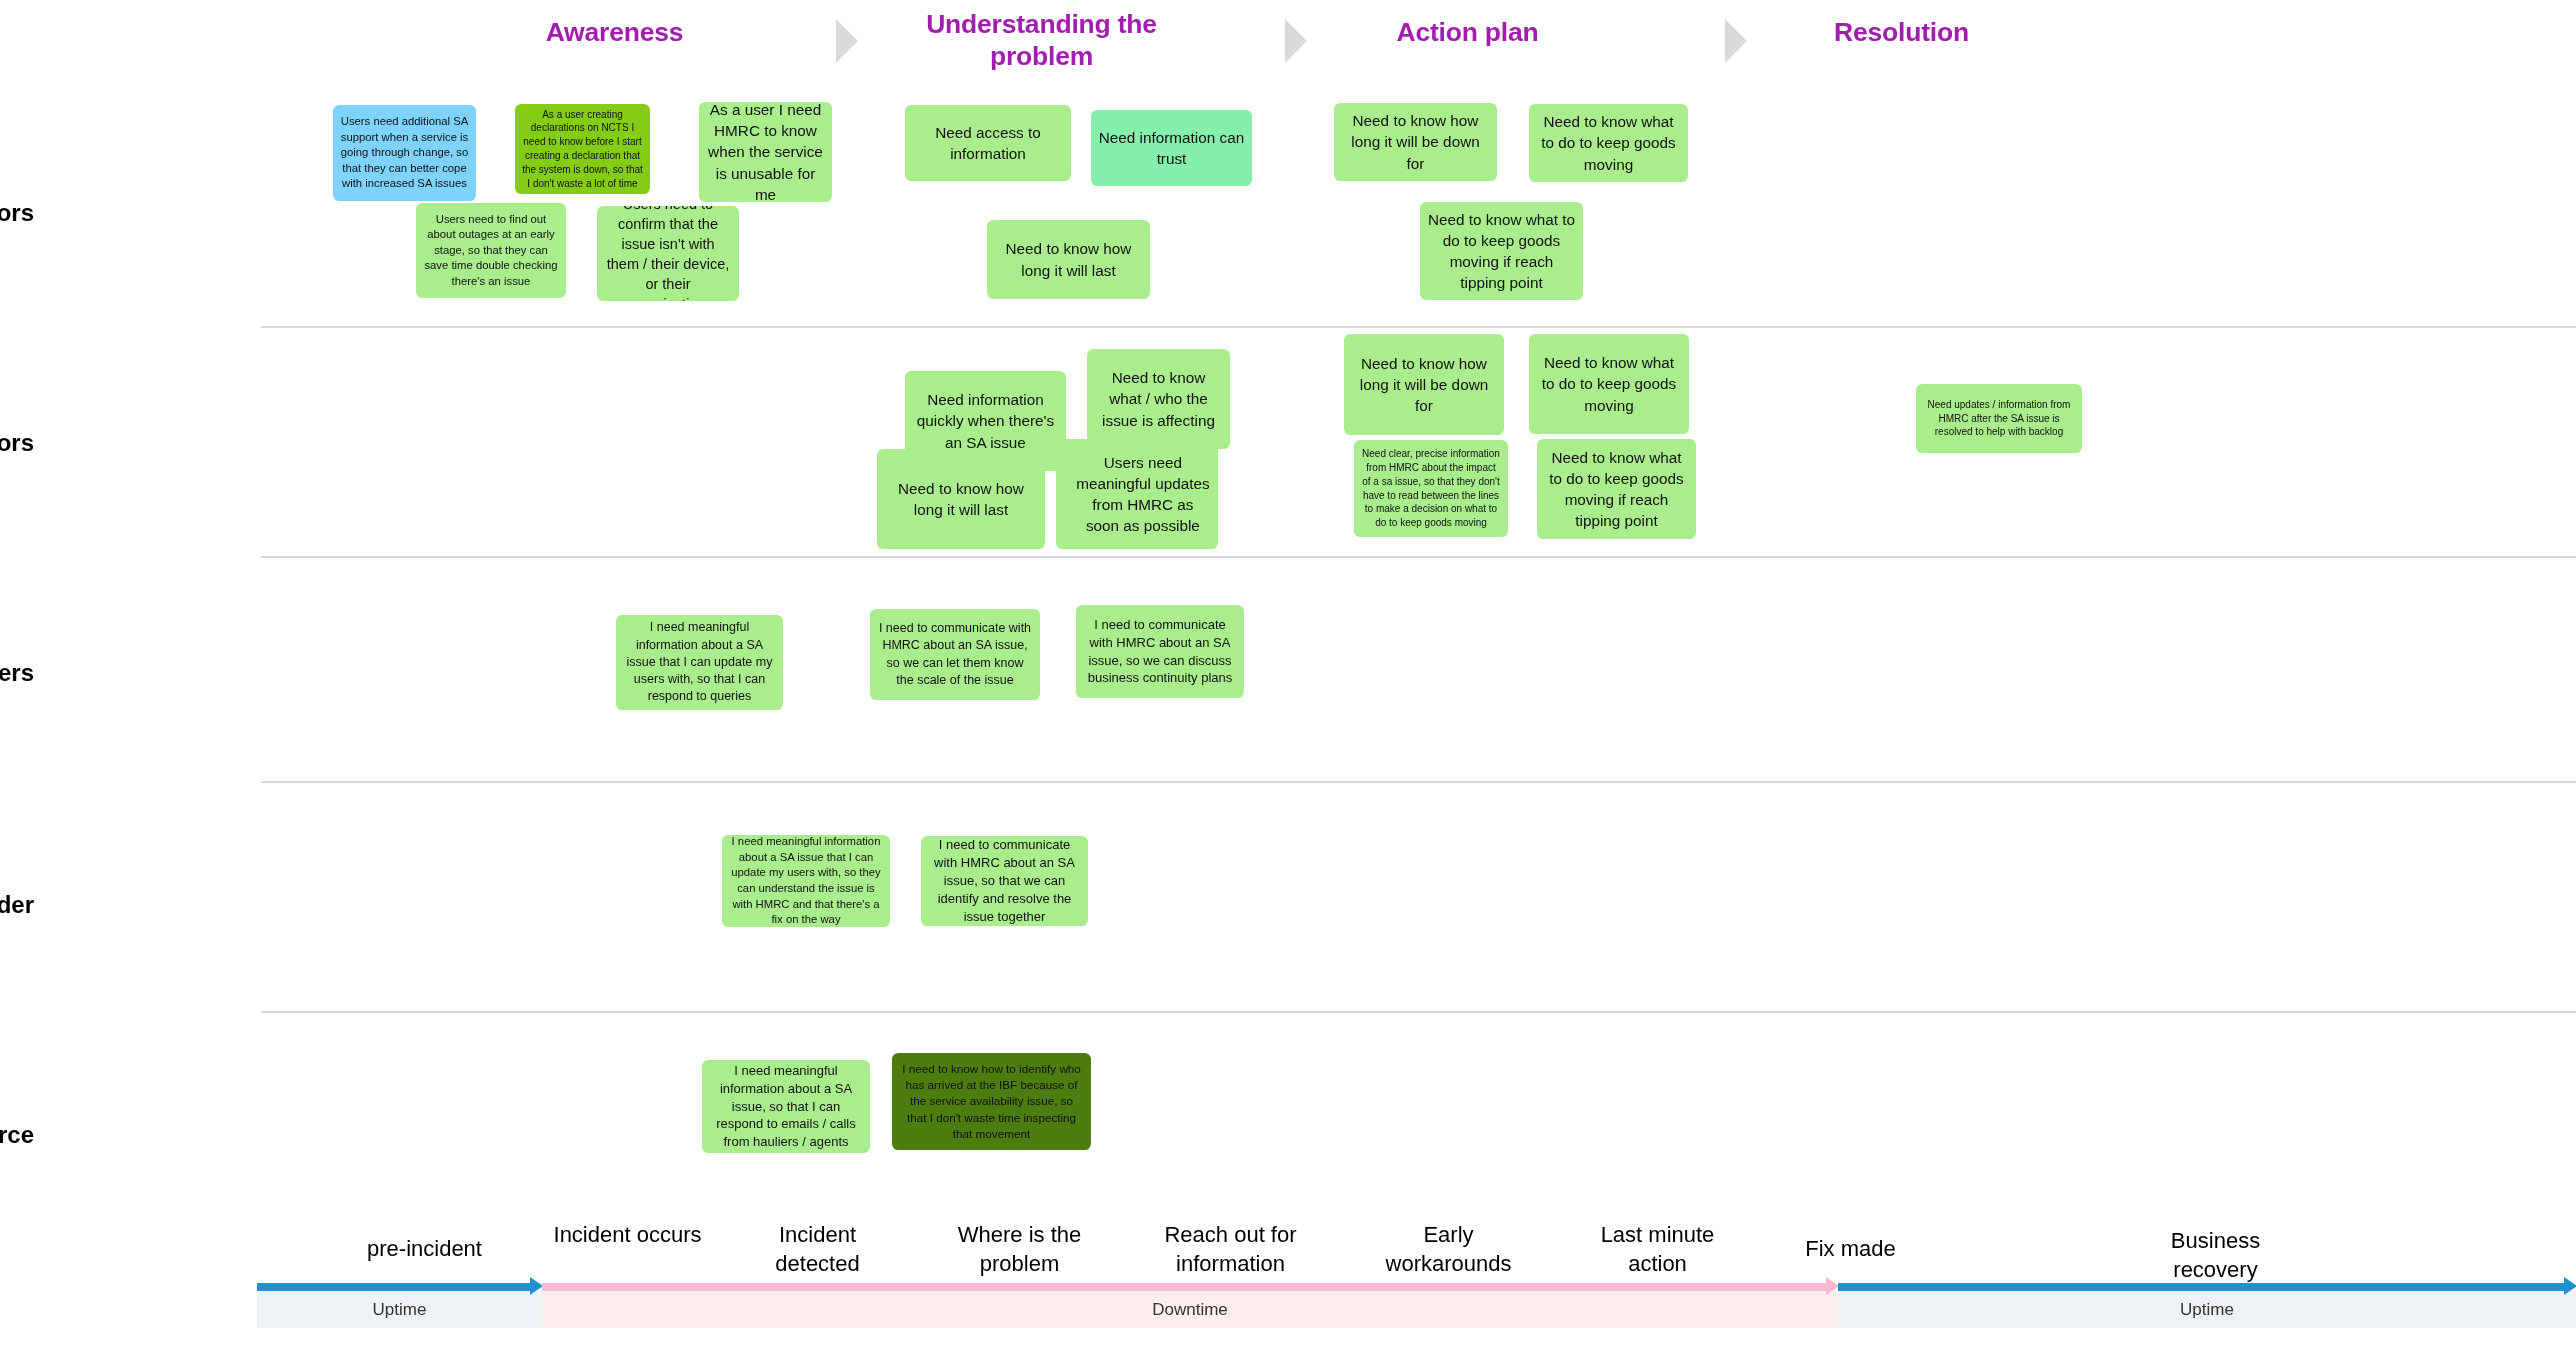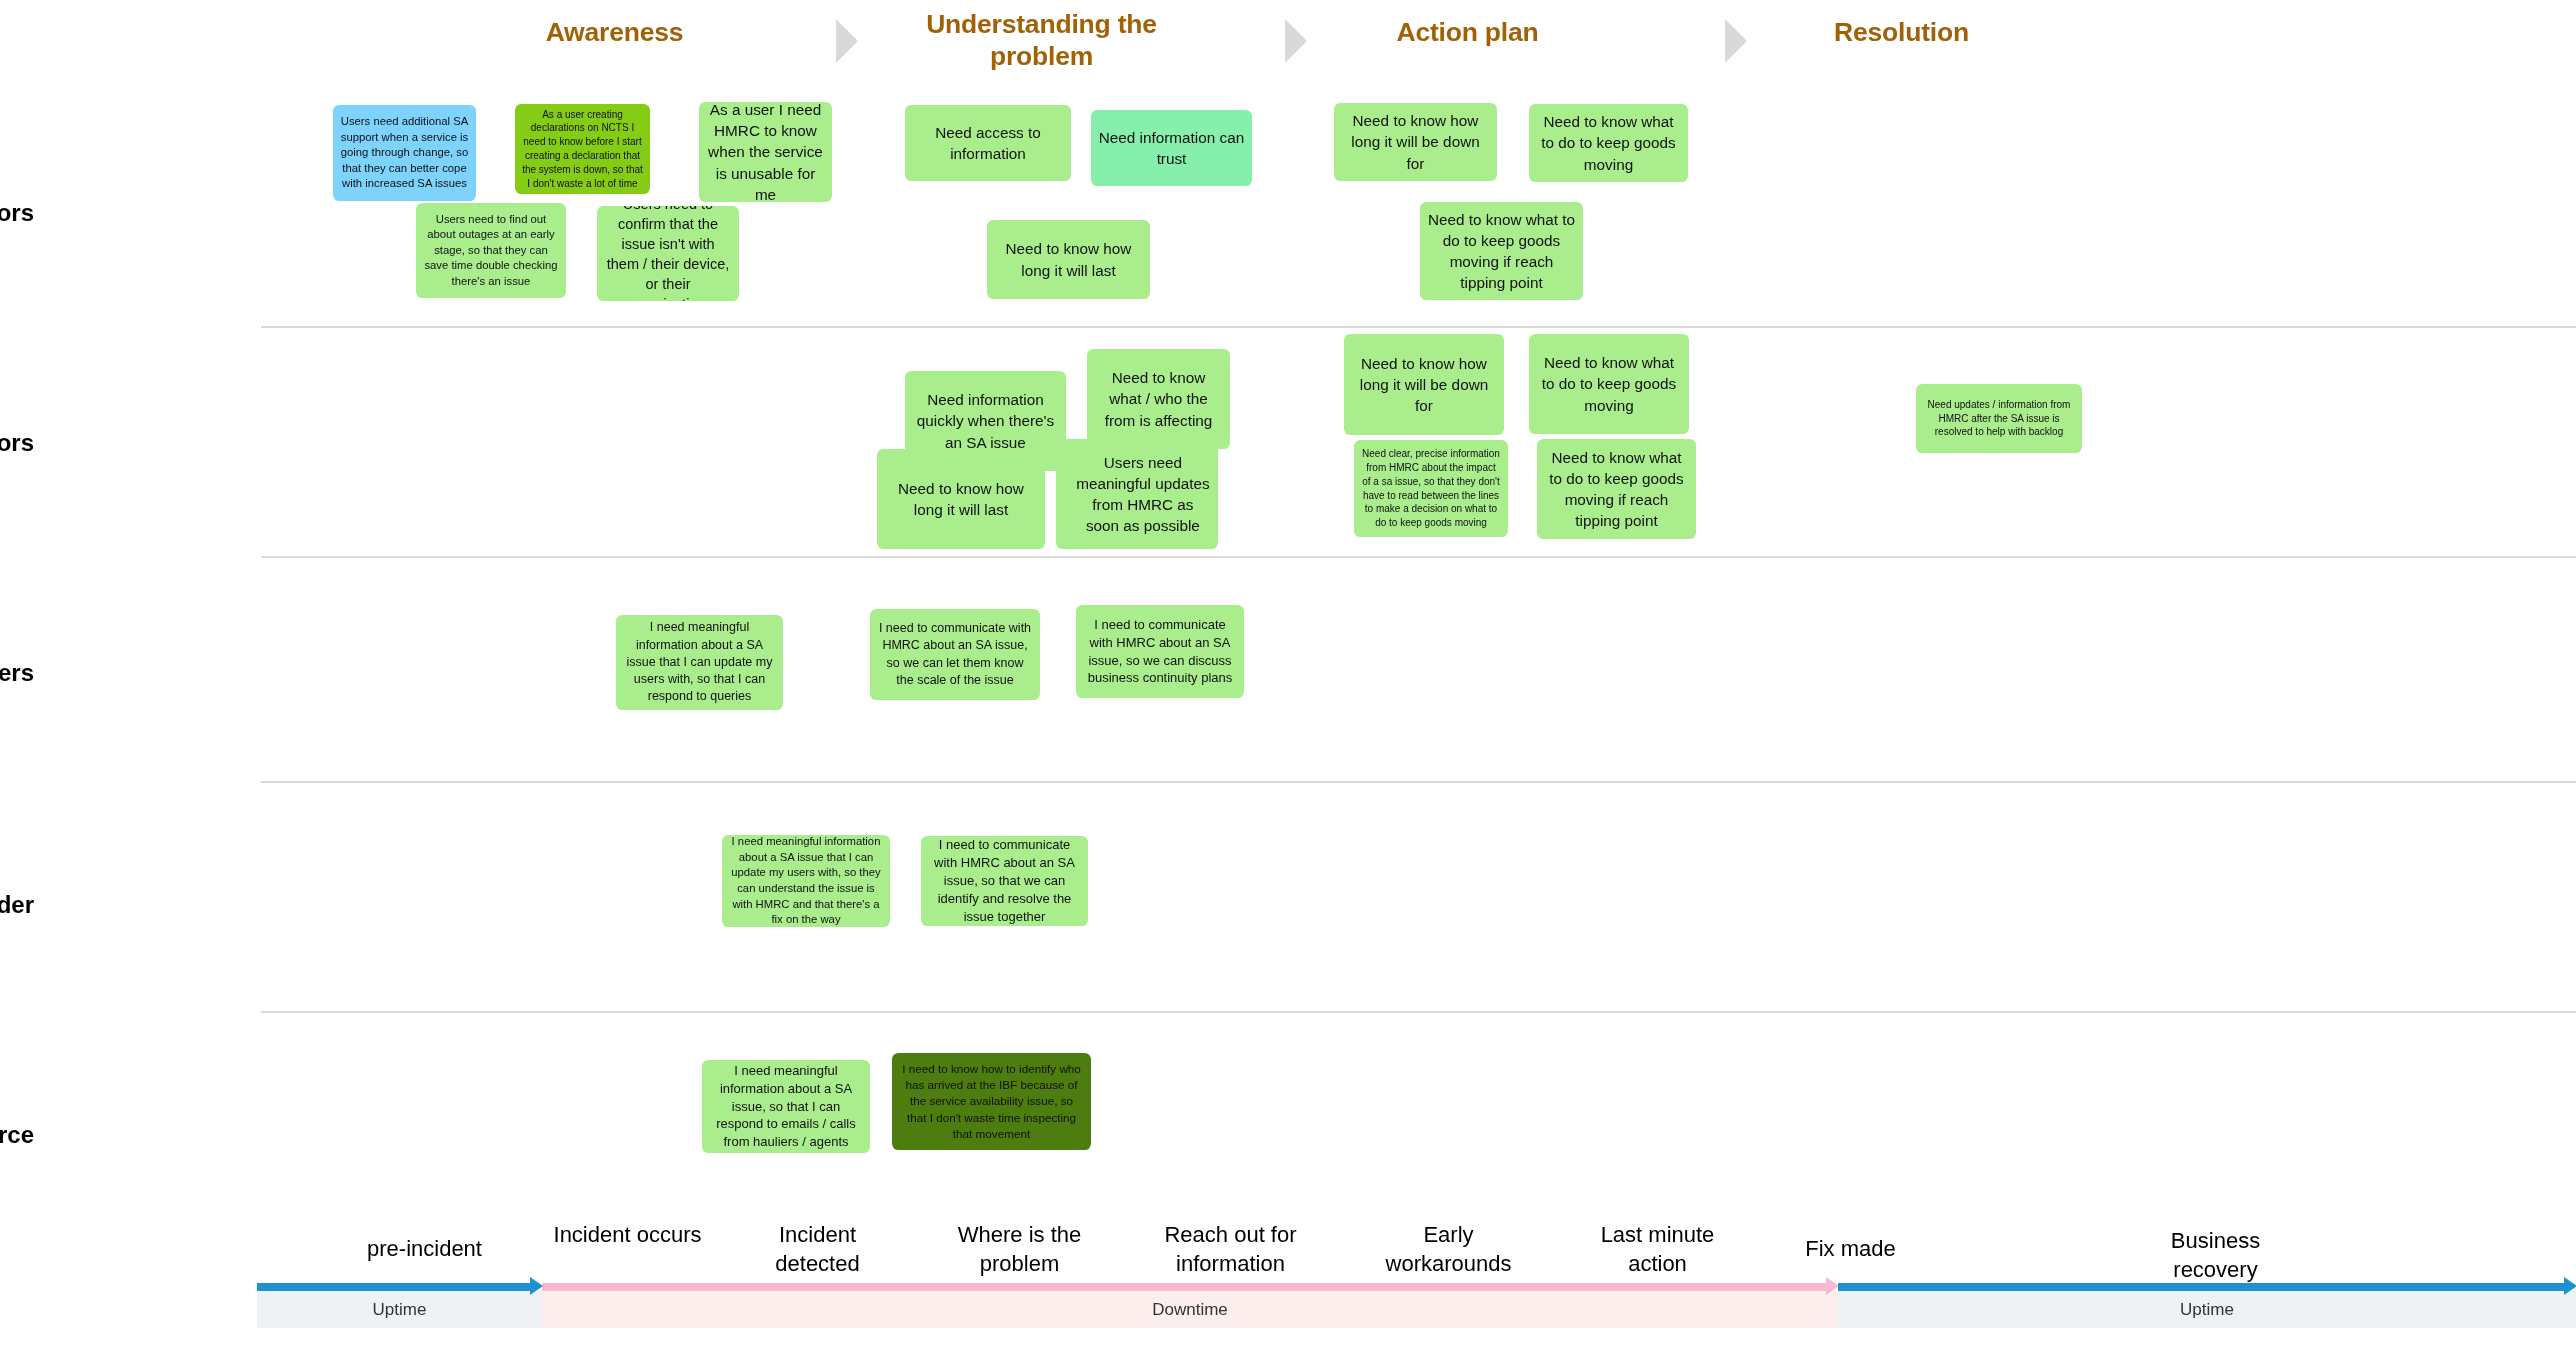--- a/index.html
+++ b/index.html
@@ -17,21 +17,21 @@
     background: #ffffff;
   }
 
   
   .phase-label {
     position: absolute;
     text-align: center;
     font-weight: bold;
     font-size: 26.5px;
     line-height: 1.22;
-    color: #a16207;
+    color: #a21caf;
     letter-spacing: -0.2px;
   }
   .phase-arrow {
     position: absolute;
     width: 0; height: 0;
     border-top: 22px solid transparent;
     border-bottom: 22px solid transparent;
     border-left: 22.5px solid #d9d9d9;
   }
 
@@ -171,21 +171,21 @@
       <div class="card" style="left: 1529px; top: 104px; width: 159px; height: 78px; font-size: 15.3px; background: rgb(170, 237, 141);">
         <span>Need to know what to do to keep goods moving</span>
       </div>
       <div class="card" style="left: 1420px; top: 202px; width: 163px; height: 98px; font-size: 15.3px; background: rgb(170, 237, 141);">
         <span>Need to know what to do to keep goods moving if reach tipping point</span>
       </div>
       <div class="card" style="left: 905px; top: 347px; width: 161px; height: 100px; font-size: 15.3px; background: rgb(170, 237, 141); margin-top: 24px;">
         <span>Need information quickly when there's an SA issue</span>
       </div>
       <div class="card" style="left: 1087px; top: 349px; width: 143px; height: 100px; font-size: 15.3px; background: rgb(170, 237, 141);">
-        <span>Need to know what / who the from is affecting</span>
+        <span>Need to know what / who the issue is affecting</span>
       </div>
       <div class="card" style="left: 877px; top: 449px; width: 168px; height: 100px; font-size: 15.3px; background: rgb(170, 237, 141);">
         <span>Need to know how long it will last</span>
       </div>
       <div class="card" style="left: 1056px; top: 439px; width: 162px; height: 110px; font-size: 15.3px; background: rgb(170, 237, 141); padding-left: 19px;">
         <span>Users need meaningful updates from HMRC as soon as possible</span>
       </div>
       <div class="card" style="left: 1344px; top: 334px; width: 160px; height: 101px; font-size: 15.3px; background: rgb(170, 237, 141);">
         <span>Need to know how long it will be down for</span>
       </div>

